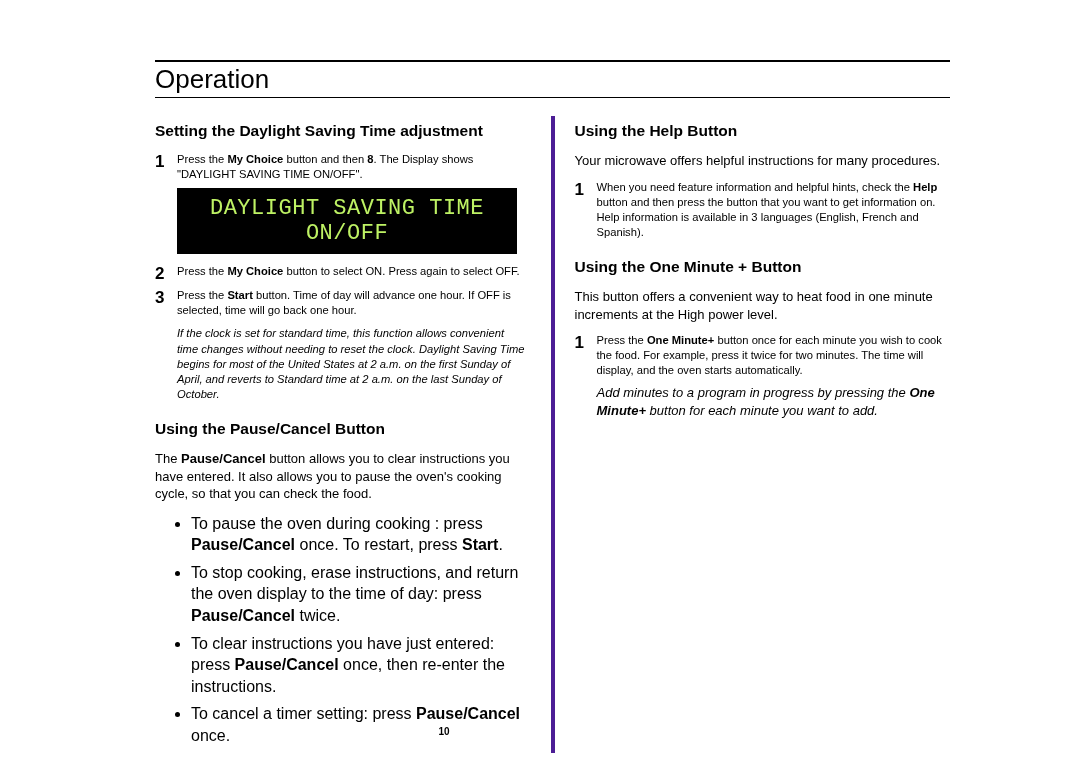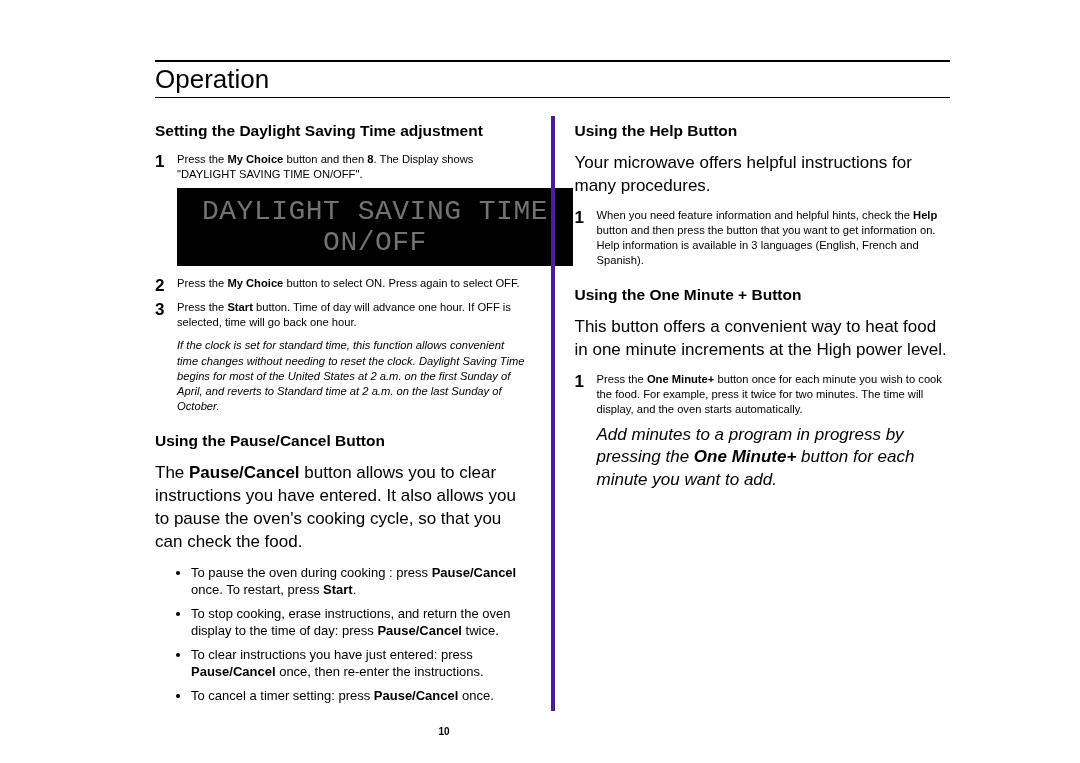--- a/index.html
+++ b/index.html
@@ -60,55 +60,55 @@
     width: 22px;
     flex: none;
     line-height: 1;
     padding-top: 1px;
   }
   .num-body {
     font-size: 11.2px;
     line-height: 1.35;
   }
   .intro, .note {
-    font-size: 17px;
+    font-size: 13px;
     line-height: 1.35;
     margin: 4px 0 10px 0;
   }
   .note {
     font-style: italic;
     padding-left: 22px;
   }
   .display-panel {
     background: #000;
-    color: #737373;
+    color: #bef264;
     font-family: "Courier New", monospace;
-    font-size: 28px;
+    font-size: 22px;
     letter-spacing: 0.5px;
     padding: 8px 6px;
     margin: 6px 0 10px 22px;
     text-align: center;
-    width: 396px;
+    width: 340px;
     box-sizing: border-box;
     font-stretch: condensed;
   }
   .small-note-italic {
     font-style: italic;
     font-size: 11.2px;
     line-height: 1.35;
     padding: 0 4px 0 22px;
     margin: 8px 0 18px 0;
   }
   ul.bullets {
     list-style: disc;
     padding-left: 36px;
     margin: 6px 0;
   }
   ul.bullets li {
-    font-size: 13px;
+    font-size: 16px;
     line-height: 1.35;
     margin-bottom: 6px;
     padding-right: 10px;
   }
   b { font-weight: bold; }
   .page-number {
     position: absolute;
     bottom: 26px;
     left: 0;
     width: 888px;

